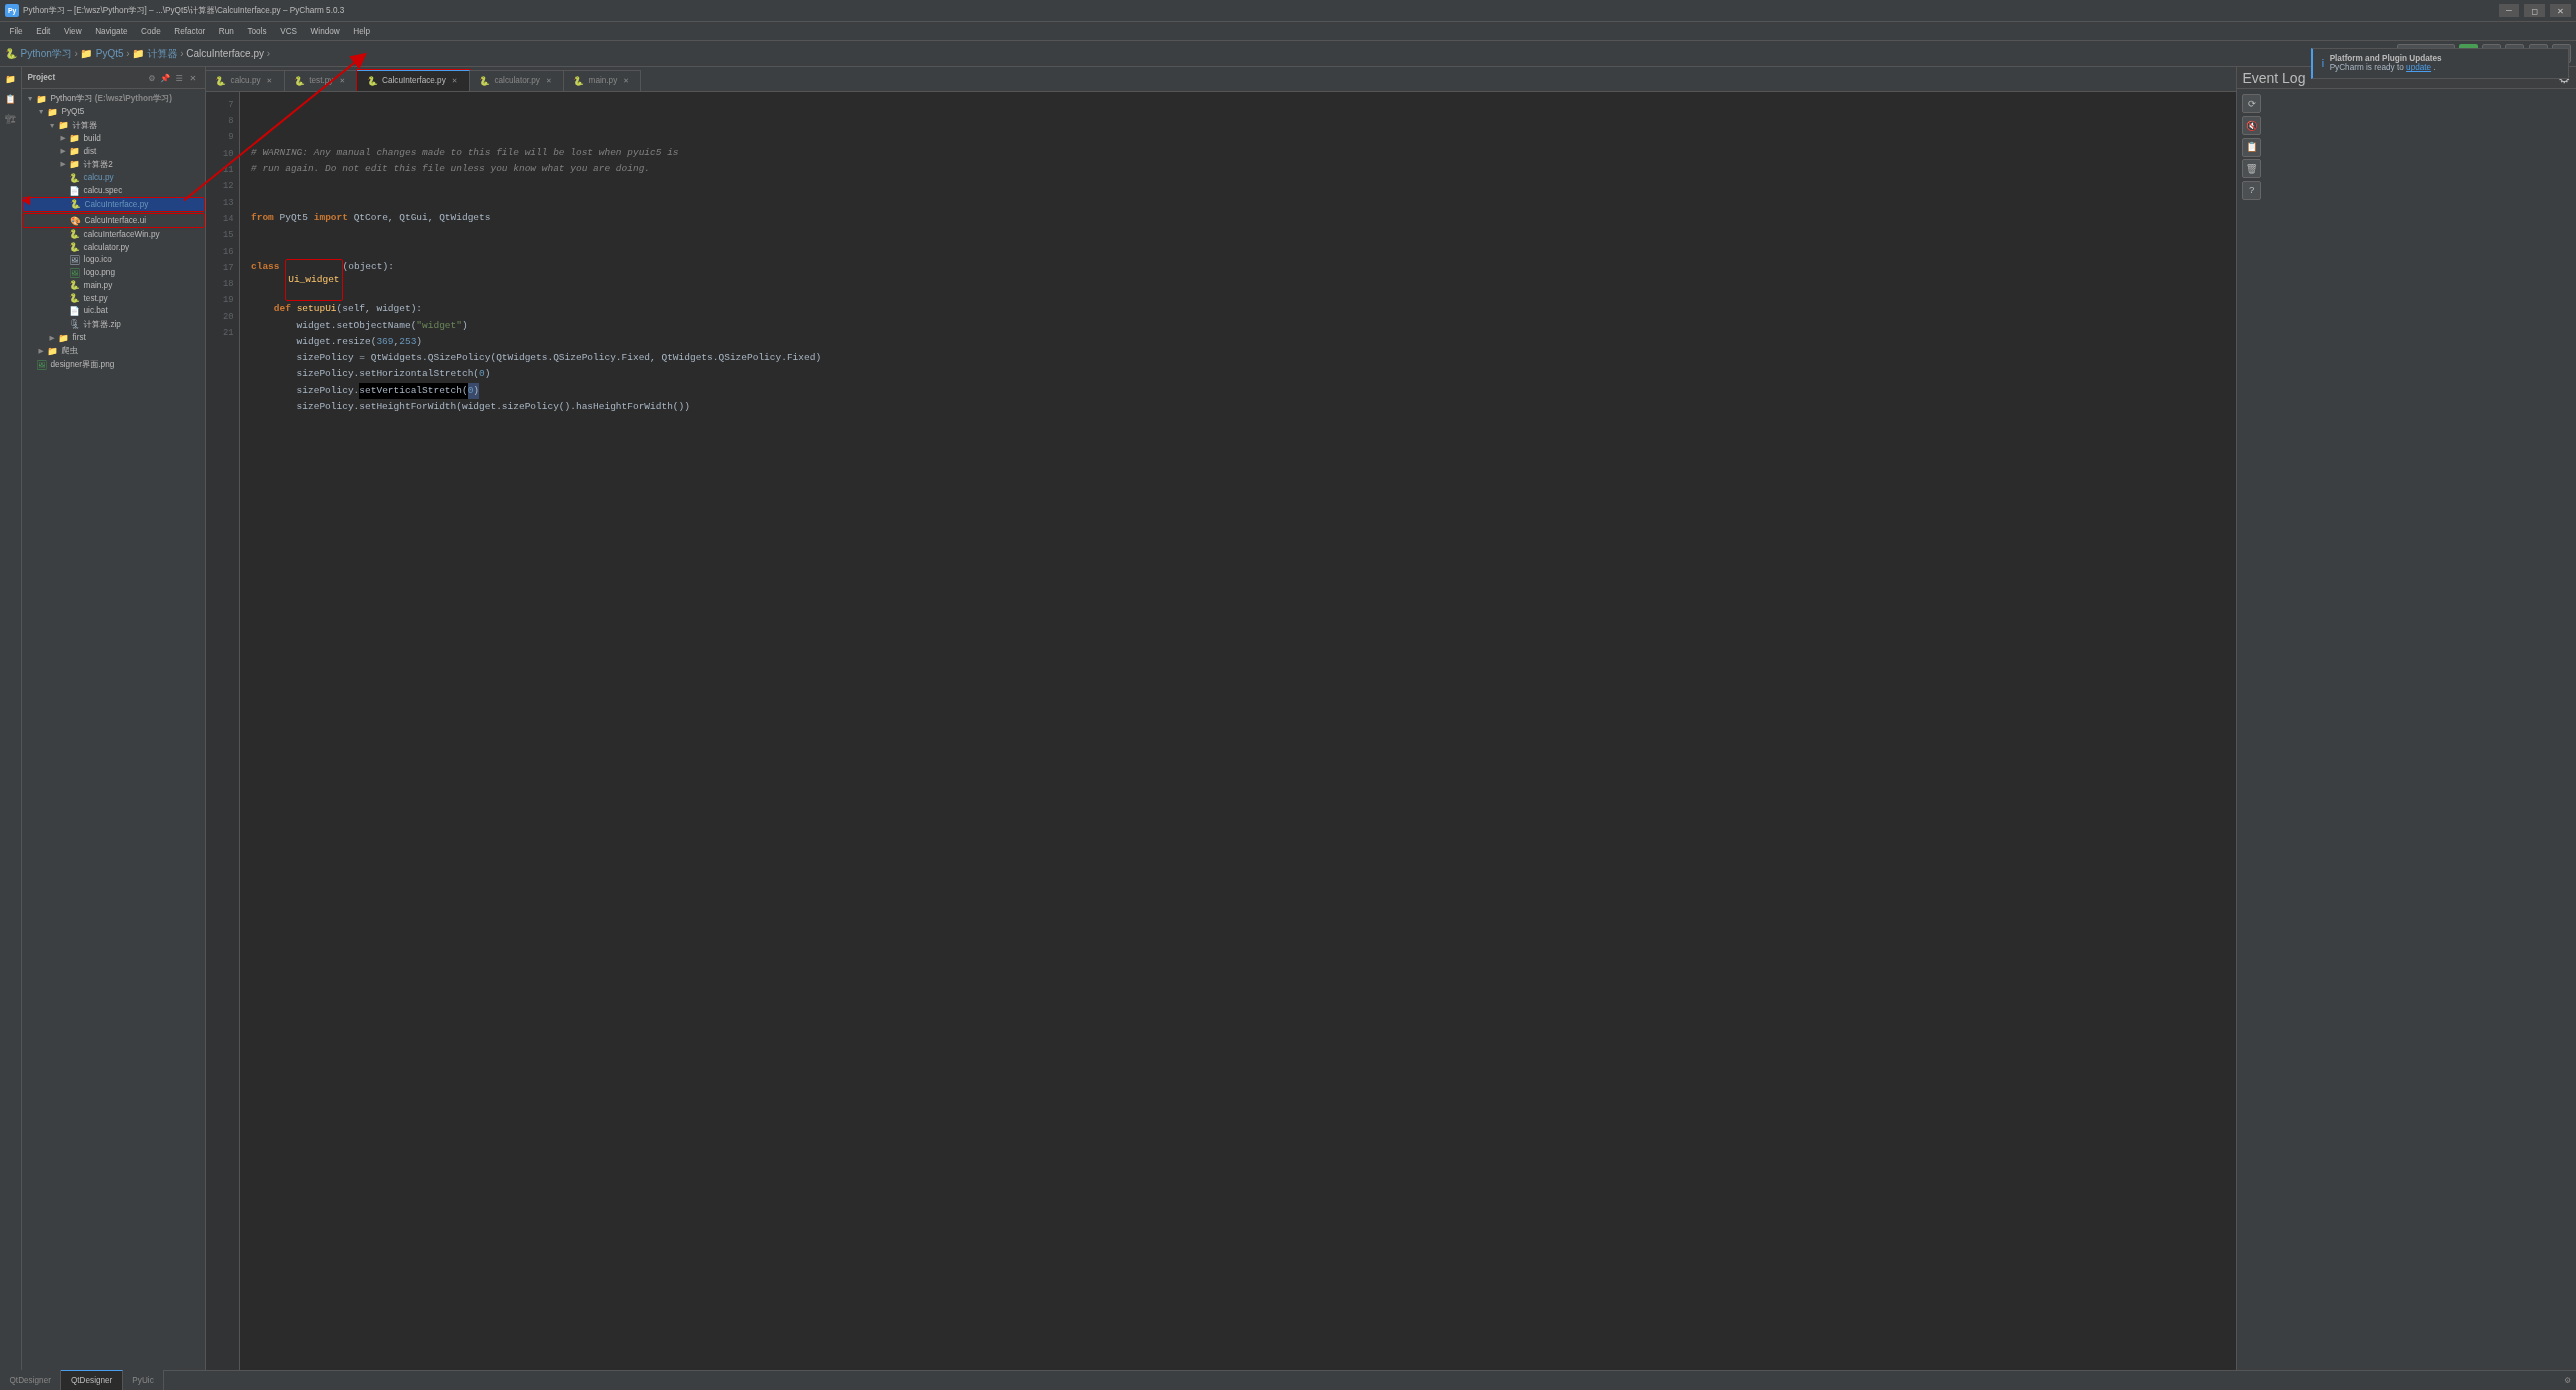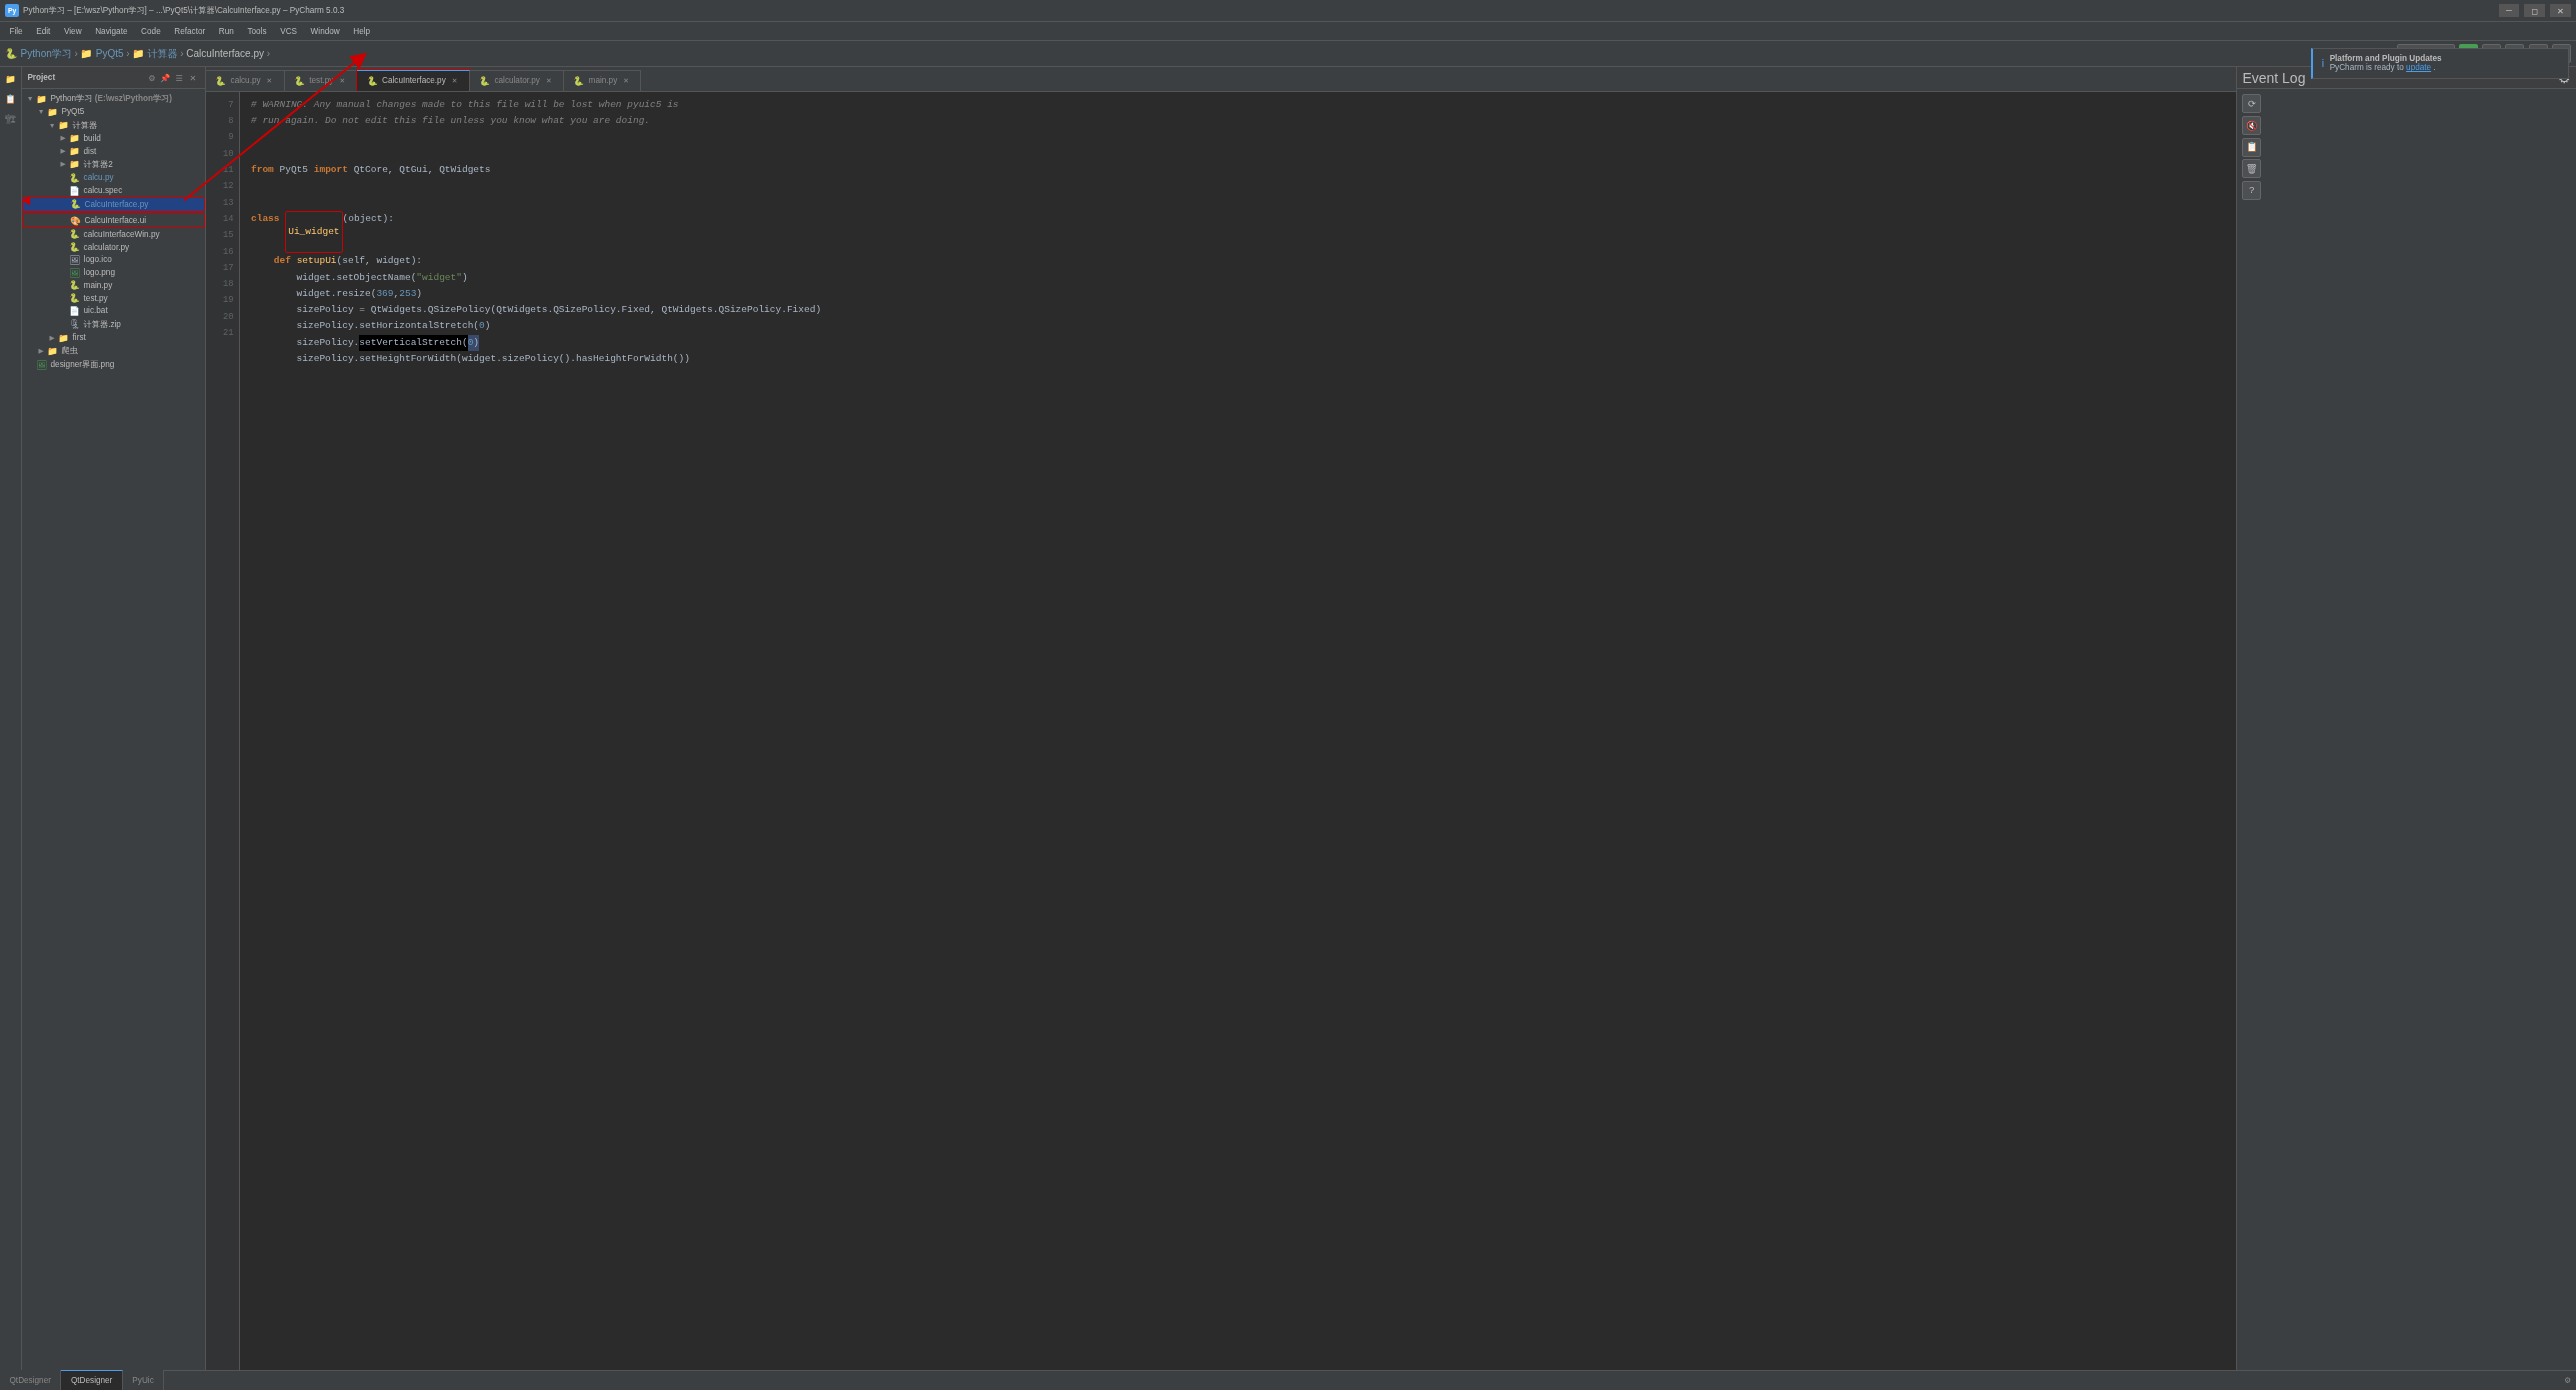--- a/index.html
+++ b/index.html
@@ -238,20 +238,21 @@
       border-right: 0.7px solid #555;
       overflow: hidden;
     }
     #code-content {
       flex: 1;
       padding: 5.4px 11px;
       overflow: auto;
       line-height: 16.3px;
       font-size: 9.5px;
       font-family: 'Consolas', 'Courier New', monospace;
+      margin-top: 48px;
     }
     .code-line { display: flex; align-items: flex-start; min-height: 16.3px; }
     .kw { color: #cc7832; font-weight: bold; }  
     .fn { color: #ffc66d; }  
     .str { color: #6a8759; }  
     .num { color: #6897bb; }  
     .cm { color: #808080; font-style: italic; }  
     .cls { color: #ffc66d; }
 
     

